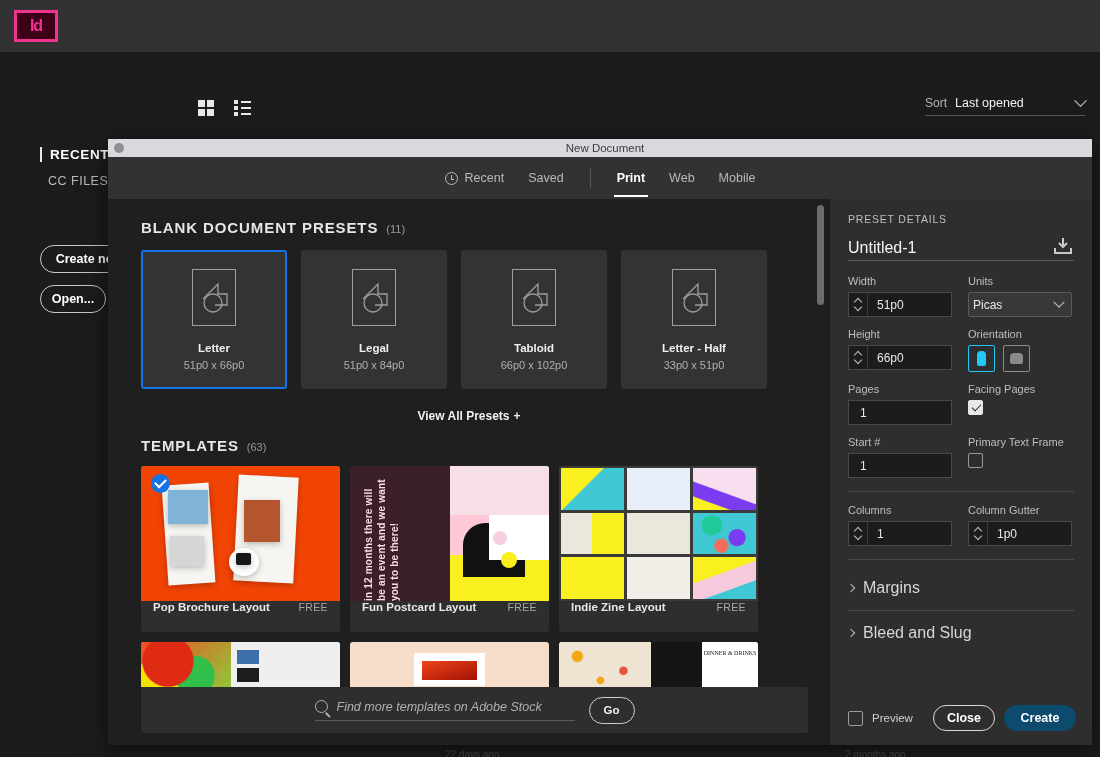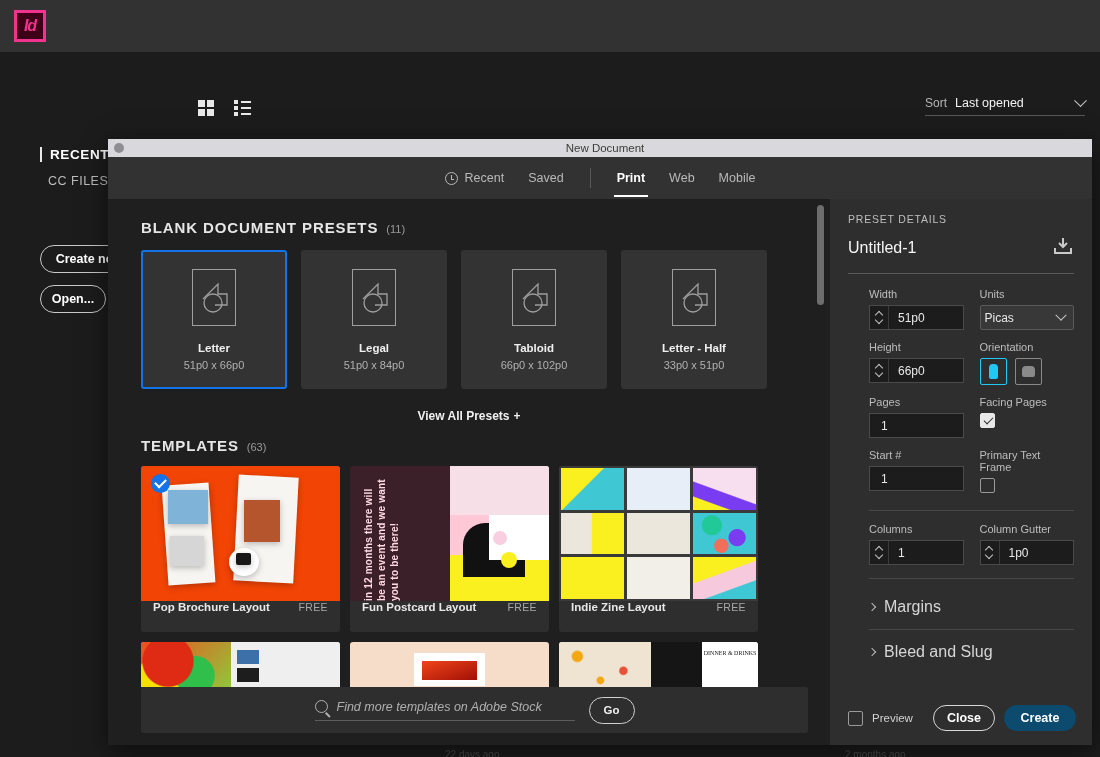--- a/index.html
+++ b/index.html
@@ -10,24 +10,24 @@
     overflow: hidden;
   }
   .app { position: relative; width: 1100px; height: 757px; background: #1c1c1c; }
 
   
   .topbar {
     position: absolute; left: 0; top: 0; width: 1100px; height: 52px;
     background: #323232;
   }
   .id-logo {
-    position: absolute; left: 14px; top: 10px; width: 32px; height: 32px;
+    position: absolute; left: 14px; top: 10px; width: 44px; height: 32px;
     border: 3px solid #f0338c; background: #3d0018;
     display: flex; align-items: center; justify-content: center;
-    color: #f0338c; font-size: 16px; font-weight: bold; font-style: italic;
+    color: #f0338c; font-size: 16px; font-weight: bold; 
     letter-spacing: -1px; line-height: 1;
   }
 
   
   .home { position: absolute; left: 0; top: 52px; width: 1100px; height: 705px; background: #1c1c1c; }
 
   .view-icons { position: absolute; left: 198px; top: 48px; display: flex; gap: 20px; }
   .icon-grid { width: 16px; height: 16px; display: grid; grid-template-columns: 7px 7px; grid-template-rows: 7px 7px; gap: 2px; }
   .icon-grid i { background: #e8e8e8; display: block; }
   .icon-list { width: 18px; height: 16px; display: flex; flex-direction: column; justify-content: space-between; }
@@ -183,25 +183,25 @@
             font-size: 11.5px; font-weight: bold; display: flex; align-items: center; justify-content: center; }
 
   
   .vscroll { position: absolute; right: 6px; top: 6px; width: 7px; height: 504px; }
   .vthumb { position: absolute; left: 0; top: 0; width: 7px; height: 100px; background: #6d6d6d; border-radius: 4px; }
 
   
   .side { width: 262px; background: #2e2e2e; position: relative; padding: 14px 18px 0 18px; }
   .side-title { color: #bfbfbf; font-size: 10.5px; letter-spacing: .8px; }
   .doc-name-row { display: flex; align-items: flex-end; gap: 8px; margin-top: 12px; border-bottom: 1px solid #5a5a5a;
-                  padding-bottom: 16px; }
+                  padding-bottom: 3px; }
   .doc-name { color: #f5f5f5; font-size: 16px; flex: 1; }
   .save-icon { width: 22px; height: 18px; position: relative; margin-bottom: 2px; flex: none; }
 
-  .fields { margin-top: 14px; margin-left: 21px; }
+  .fields { margin-top: 14px; }
   .frow { display: flex; gap: 16px; margin-bottom: 11px; }
   .fcol { width: 104px; }
   .flabel { color: #bdbdbd; font-size: 11px; margin-bottom: 5px; display: block; }
   .finput { height: 25px; background: #1c1c1c; border: 1px solid #4a4a4a; display: flex; align-items: center; }
   .spin { width: 19px; height: 23px; display: flex; flex-direction: column; align-items: center; justify-content: center;
           gap: 3px; border-right: 1px solid #3a3a3a; flex: none; }
   .spin .up, .spin .dn { width: 7px; height: 4px; position: relative; }
   .spin .up::after { content:""; position:absolute; left:0; top:0; width:5px; height:5px;
                      border-left:1.3px solid #c4c4c4; border-top:1.3px solid #c4c4c4; transform: rotate(45deg); }
   .spin .dn::after { content:""; position:absolute; left:0; top:-2px; width:5px; height:5px;

